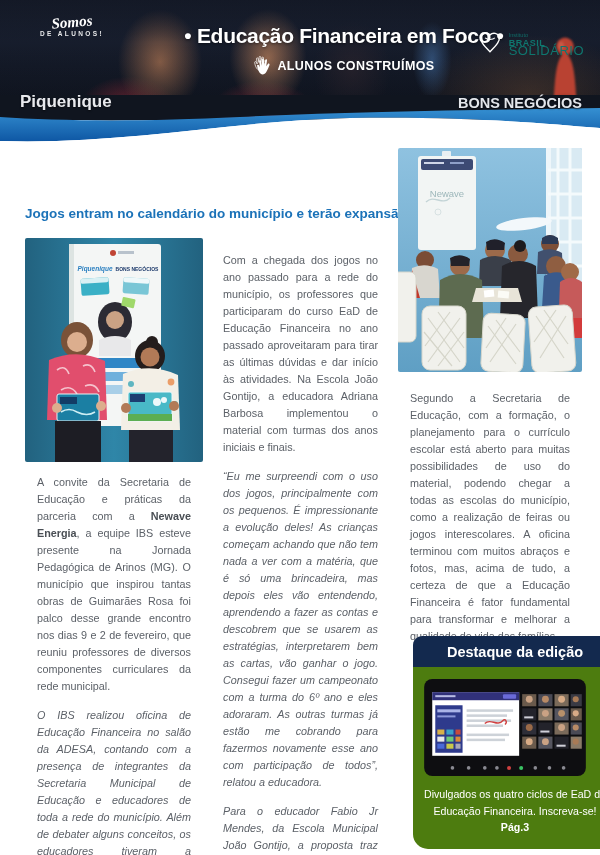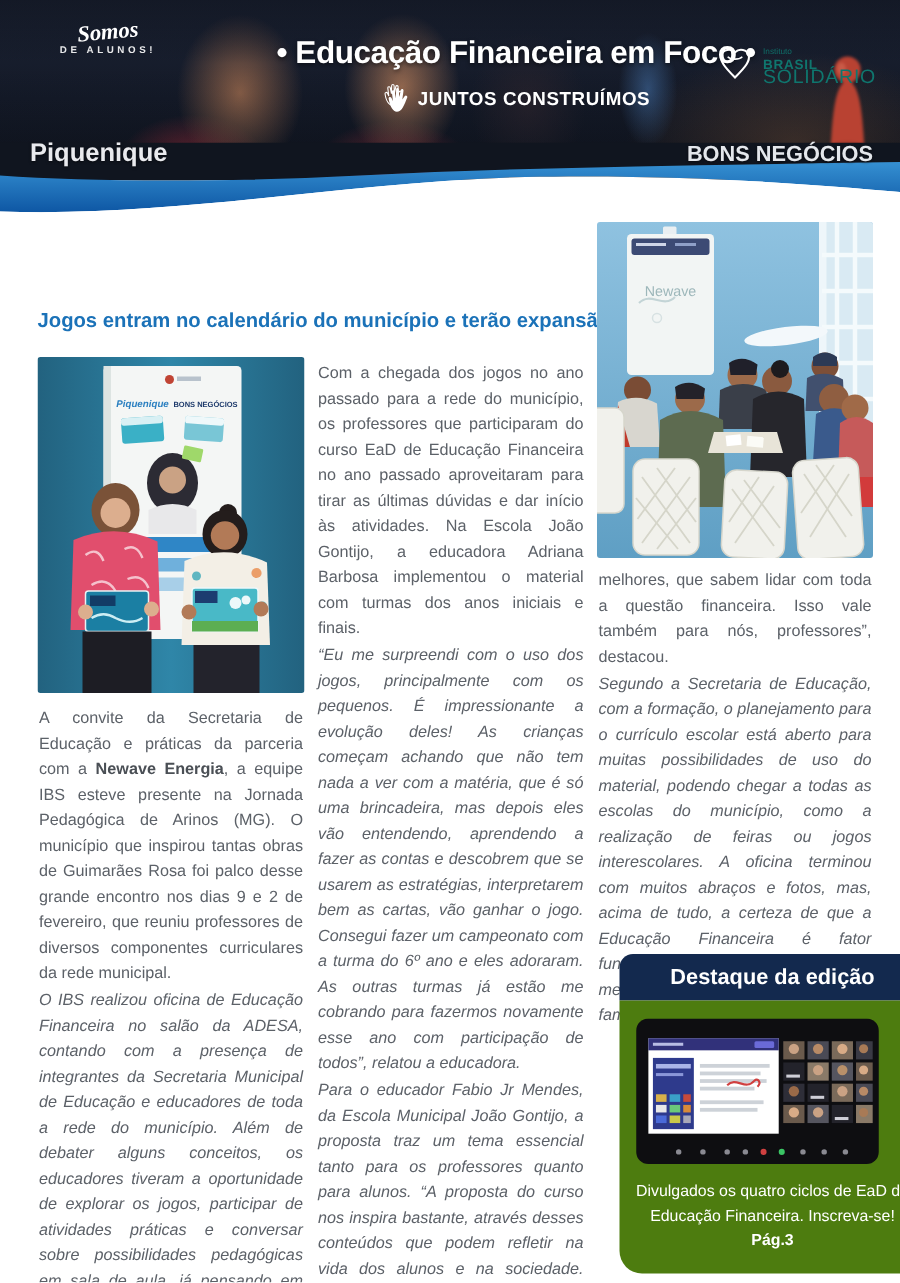--- a/index.html
+++ b/index.html
@@ -47,21 +47,21 @@
 
   .wave{position:absolute;left:0;top:95px;width:600px;height:58px;z-index:2;display:block;}
 
   
   .headline{position:absolute;left:25px;top:146px;width:392px;margin:0;
     font-size:23.5px;line-height:27px;font-weight:bold;letter-spacing:-0.3px;color:#16294e;z-index:3;}
   .subheadline{position:absolute;left:25px;top:206px;width:392px;margin:0;
     font-size:13.5px;font-weight:bold;color:#1b72b8;z-index:3;}
 
   .col{position:absolute;z-index:3;}
-  .col p{font-size:10.8px;line-height:17px;color:#5c6168;text-align:justify;margin:1px;}
+  .col p{font-size:10.8px;line-height:17px;color:#5c6168;text-align:justify;margin:12px;}
   .col p + p{margin-top:0px;font-style:italic;}
   .col b{color:#4a4f55;}
   .col-left{left:25px;top:238px;width:178px;}
   .col-mid{left:211px;top:240px;width:179px;}
   .col-right-photo{position:absolute;left:398px;top:148px;width:184px;height:224px;z-index:3;}
   .col-right{left:398px;top:378px;width:184px;}
 
   .photo{display:block;border-radius:2px;}
   .photo-left{width:178px;height:224px;margin-bottom:9px;}
 
@@ -94,21 +94,21 @@
     <div class="brand-sub">DE ALUNOS!</div>
   </div>
 
   <div class="mast-center">
     <div class="mast-title">• Educação Financeira em Foco •</div>
     <div class="mast-tagline">
       <svg width="19" height="20" viewBox="0 0 24 28">
         <path d="M7.3,22 C4.5,19.5 3.2,15 2.8,11.5 C2.6,10 4.6,9.6 5.3,11 L6.6,13.8 L5.6,5.8 C5.4,4.2 7.7,3.9 8.1,5.4 L9.3,11.5 L9.5,3.4 C9.6,1.8 11.9,1.8 12,3.4 L12.2,11.5 L13.7,4.2 C14.1,2.7 16.3,3.1 16.1,4.7 L15,12.5 L17.2,9.4 C18.1,8.2 20,9.3 19.4,10.8 C18.2,13.7 17,17 15.3,19.8 C13.4,23 9.7,24.2 7.3,22 Z" fill="none" stroke="#ffffff" stroke-width="1.1" transform="translate(-1.5,-1.5) scale(0.92)"></path>
         <path d="M9.5,25 C6.4,22.3 5,17.4 4.4,13.6 C4.2,12 6.4,11.6 7.1,13.1 L8.5,16 L7.4,7.4 C7.2,5.7 9.6,5.4 10,7 L11.2,13.5 L11.4,4.9 C11.5,3.2 13.9,3.2 14,4.9 L14.2,13.5 L15.8,5.7 C16.2,4.1 18.5,4.5 18.3,6.2 L17.2,14.5 L19.5,11.2 C20.4,9.9 22.4,11.1 21.8,12.7 C20.5,15.8 19.3,19.2 17.5,22.2 C15.5,25.6 12,27.2 9.5,25 Z" fill="#ffffff"></path>
       </svg>
-      <span class="mast-tagline-text">JUNTOS CONSTRUÍMOS</span>
+      <span class="mast-tagline-text">ALUNOS CONSTRUÍMOS</span>
     </div>
   </div>
 
   <div class="org">
     <svg width="26" height="26" viewBox="0 0 24 24">
       <path d="M12,4.5 C9.2,1.8 4.6,2.8 3.6,6.2 C2.6,9.7 5.2,13.2 12,20 C18.8,13.2 21.4,9.7 20.4,6.2 C19.4,2.8 14.8,1.8 12,4.5 Z" fill="none" stroke="#ffffff" stroke-width="1.3"></path>
       <path d="M7.5,7.2 C9.5,9.2 14.5,9.2 16.5,7.2" fill="none" stroke="#ffffff" stroke-width="1"></path>
     </svg>
     <div class="org-text">
       <div class="org-small">Instituto</div>
@@ -280,21 +280,20 @@
     <p>O IBS realizou oficina de Educação Financeira no salão da ADESA, contando com a presença de integrantes da Secretaria Municipal de Educação e educadores de toda a rede do município. Além de debater alguns conceitos, os educadores tiveram a oportunidade de explorar os jogos, participar de atividades práticas e conversar sobre possibilidades pedagógicas em sala de aula, já pensando em projetos a serem aplicados em suas turmas.</p>
   </div>
 
   <div class="col col-mid">
     <p>Com a chegada dos jogos no ano passado para a rede do município, os professores que participaram do curso EaD de Educação Financeira no ano passado aproveitaram para tirar as últimas dúvidas e dar início às atividades. Na Escola João Gontijo, a educadora Adriana Barbosa implementou o material com turmas dos anos iniciais e finais.</p>
     <p>“Eu me surpreendi com o uso dos jogos, principalmente com os pequenos. É impressionante a evolução deles! As crianças começam achando que não tem nada a ver com a matéria, que é só uma brincadeira, mas depois eles vão entendendo, aprendendo a fazer as contas e descobrem que se usarem as estratégias, interpretarem bem as cartas, vão ganhar o jogo. Consegui fazer um campeonato com a turma do 6º ano e eles adoraram. As outras turmas já estão me cobrando para fazermos novamente esse ano com participação de todos”, relatou a educadora.</p>
     <p>Para o educador Fabio Jr Mendes, da Escola Municipal João Gontijo, a proposta traz um tema essencial tanto para os professores quanto para alunos. “A proposta do curso nos inspira bastante, através desses conteúdos que podem refletir na vida dos alunos e na sociedade. Esse discernimento sobre o que é preço e o que é valor traz muitos benefícios para que os alunos se transformem em cidadãos</p>
   </div>
 
   <div class="col col-right">
-    <p>melhores, que sabem lidar com toda a questão financeira. Isso vale também para nós, professores”, destacou.</p>
     <p>Segundo a Secretaria de Educação, com a formação, o planejamento para o currículo escolar está aberto para muitas possibilidades de uso do material, podendo chegar a todas as escolas do município, como a realização de feiras ou jogos interescolares. A oficina terminou com muitos abraços e fotos, mas, acima de tudo, a certeza de que a Educação Financeira é fator fundamental para transformar e melhorar a qualidade de vida das famílias.</p>
   </div>
 
   <div class="highlight">
     <div class="highlight-header">Destaque da edição</div>
     <div class="highlight-body">
       <svg class="highlight-shot" viewBox="0 0 160 96">
         <rect width="160" height="96" rx="8" fill="#0e0e11"></rect>
         <rect x="8" y="13" width="86" height="63" fill="#ffffff"></rect>
         <rect x="8" y="13" width="86" height="8" fill="#31317a"></rect>

